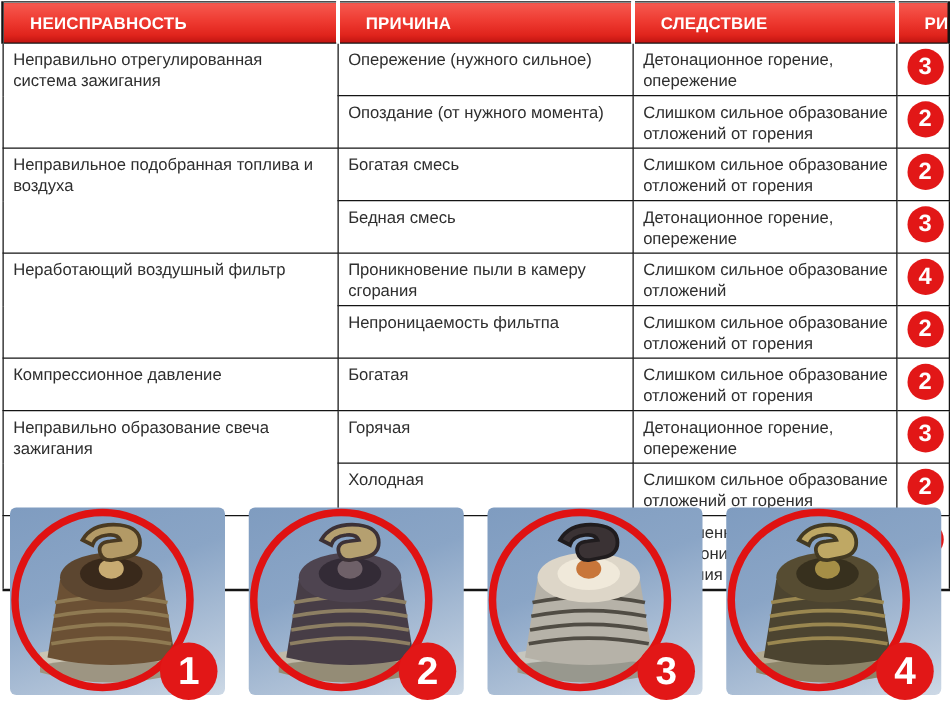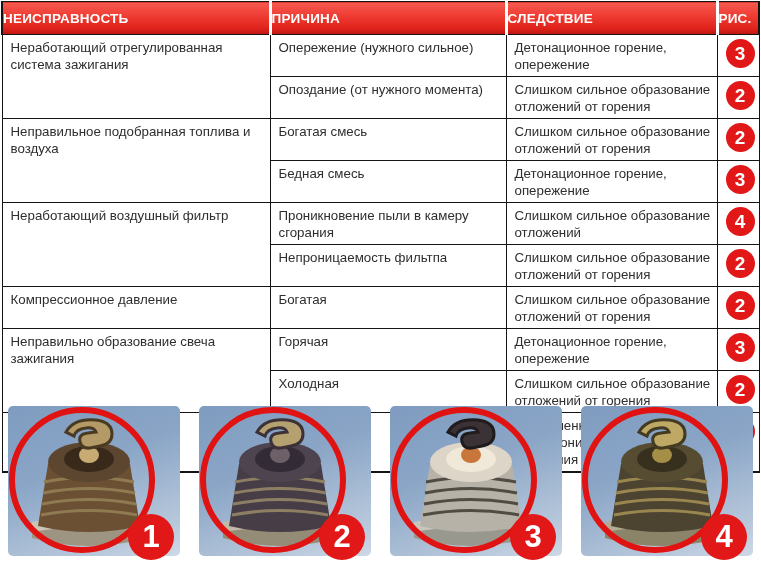--- a/index.html
+++ b/index.html
@@ -24,21 +24,21 @@
   table.fault-table col.c3 { width:211px; }
   table.fault-table col.c4 { width:42px; }
 
   table.fault-table th {
     background:linear-gradient(#f65a50 0%, #ee3a31 45%, #e0241c 80%, #bf1410 100%);
     color:#ffffff;
     font-size:13.5px;
     font-weight:bold;
     text-align:left;
     height:33px;
-    padding:2px 4px 2px 0;
+    padding:2px 4px 2px 21px;
     border-top:1px solid #141414;
     border-bottom:1px solid #141414;
     letter-spacing:0.2px;
     white-space:nowrap;
     overflow:hidden;
   }
   th.h1 { border-left:2px solid #141414; }
   th.h2, th.h3, th.h4 { border-left:3px solid #ffffff; }
   th.h4 { border-right:2px solid #141414; text-align:center; padding-left:2px;margin-left:33px; }
 
@@ -138,21 +138,21 @@
     <thead>
       <tr>
         <th class="h1">НЕИСПРАВНОСТЬ</th>
         <th class="h2">ПРИЧИНА</th>
         <th class="h3">СЛЕДСТВИЕ</th>
         <th class="h4">РИС.</th>
       </tr>
     </thead>
     <tbody>
       <tr>
-        <td class="fault-cell" rowspan="2">Неработающий отрегулированная система зажигания</td>
+        <td class="fault-cell" rowspan="2">Неправильно отрегулированная система зажигания</td>
         <td class="cause-cell">Опережение (нужного сильное)</td>
         <td class="effect-cell">Детонационное горение, опережение</td>
         <td class="fig-cell"><span class="fig-badge">3</span></td>
       </tr>
       <tr>
         <td class="cause-cell">Опоздание (от нужного момента)</td>
         <td class="effect-cell">Слишком сильное образование отложений от горения</td>
         <td class="fig-cell"><span class="fig-badge">2</span></td>
       </tr>
       <tr>

